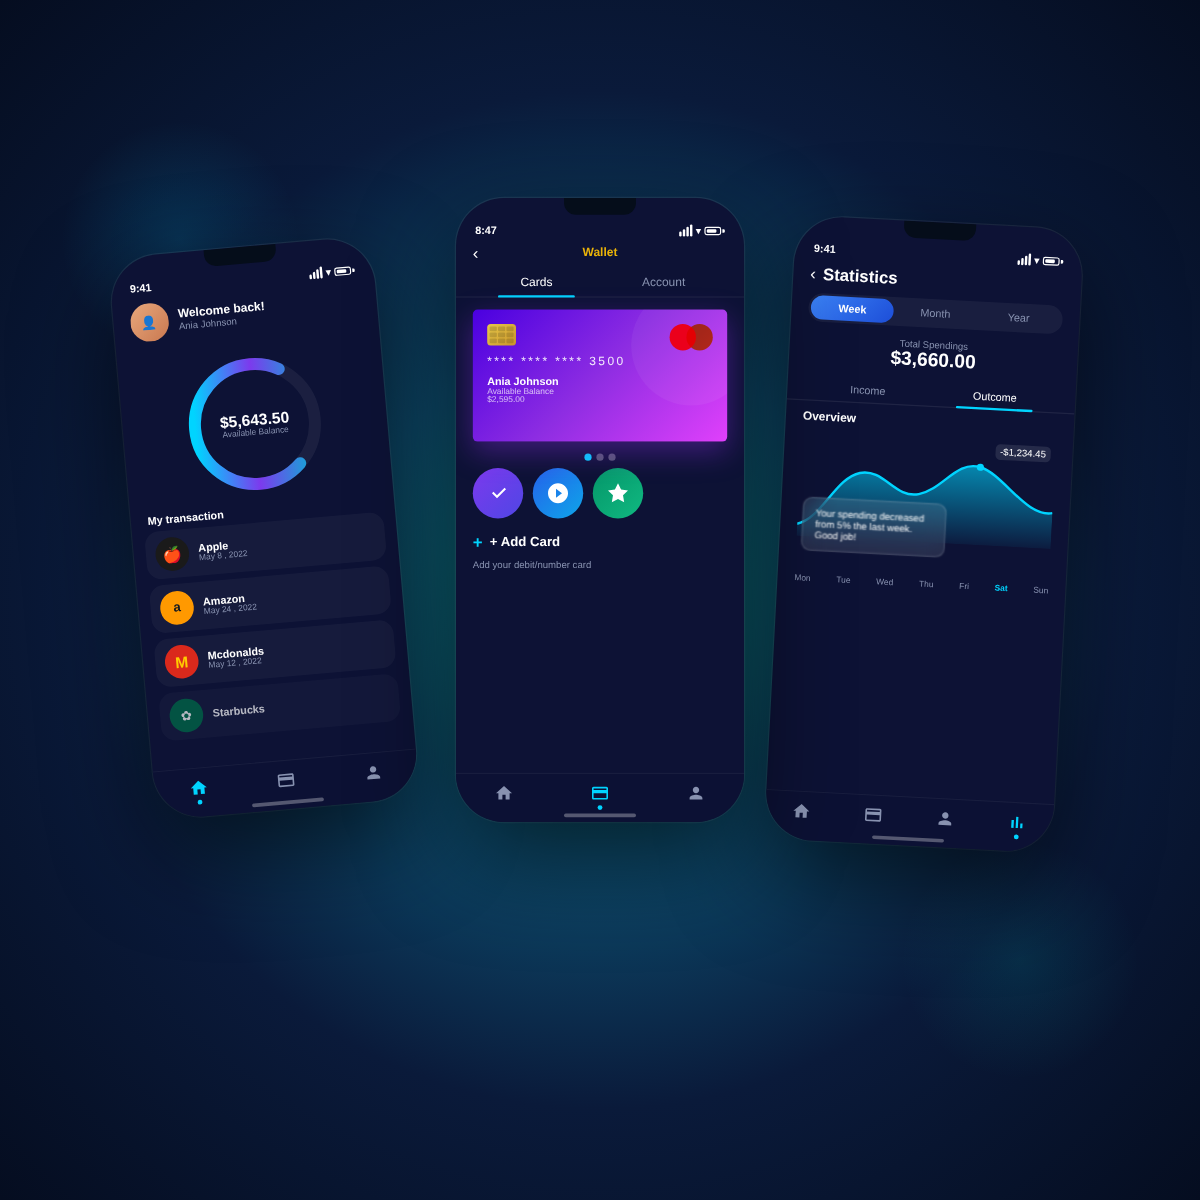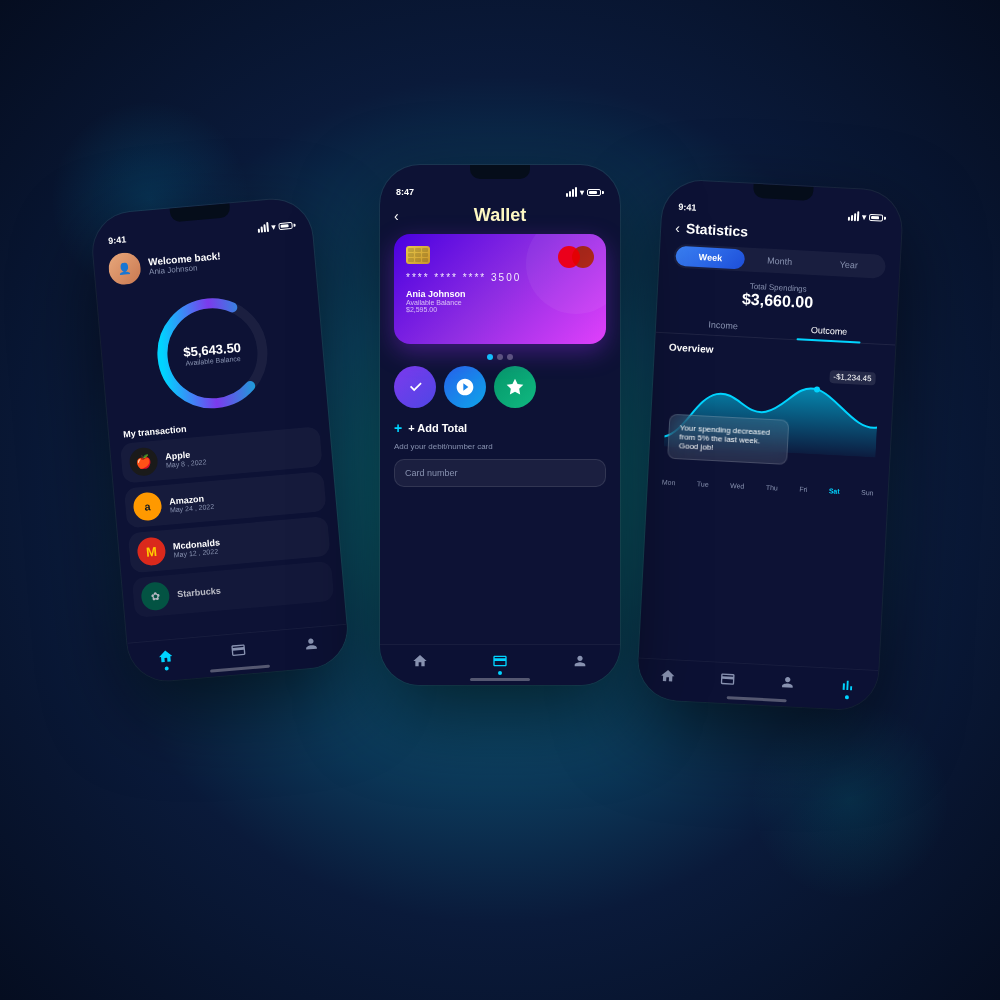--- a/index.html
+++ b/index.html
@@ -241,23 +241,23 @@
     }
 
     .back-btn {
       position: absolute;
       left: 14px;
       color: #fff;
       font-size: 14px;
     }
 
     .page-title {
-      font-size: 18px;
+      font-size: 10px;
       font-weight: 700;
-      color: #fef9c3;
+      color: #eab308;
     }
 
     .tab-row {
       display: flex;
       padding: 0 14px;
       border-bottom: 1px solid rgba(255,255,255,0.08);
       margin-bottom: 10px;
     }
 
     .tab {
@@ -284,21 +284,21 @@
       background: #00d4ff;
       border-radius: 1px;
     }
 
     
     .card-container { padding: 0 14px; margin-bottom: 10px; }
 
     .credit-card {
       width: 100%;
       height: 110px;
-      border-radius: 16px;
+      border-radius: 4px;
       background: linear-gradient(135deg, #4a00e0, #8e2de2, #e040fb);
       padding: 12px;
       position: relative;
       overflow: hidden;
       box-shadow: 0 8px 24px rgba(138, 43, 226, 0.4);
     }
 
     .credit-card::before {
       content: '';
       position: absolute;
@@ -765,20 +765,24 @@
           <div class="battery-tip"></div>
         </div>
       </div>
     </div>
 
     <div class="center-header">
       <div class="back-btn">‹</div>
       <div class="page-title">Wallet</div>
     </div>
 
+    <div class="tab-row">
+      <div class="tab active">Cards</div>
+      <div class="tab">Account</div>
+    </div>
 
     <div class="card-container">
       <div class="credit-card">
 
         <div class="card-chip">
           <div class="chip-cell"></div>
             <div class="chip-cell"></div>
             <div class="chip-cell"></div>
           <div class="chip-cell"></div>
             <div class="chip-cell"></div>
@@ -823,24 +827,23 @@
       <div class="wallet-icon-btn wi-green">
         <svg width="20" height="20" viewBox="0 0 24 24" fill="white">
           <path d="M12 2l3.09 6.26L22 9.27l-5 4.87 1.18 6.88L12 17.77l-6.18 3.25L7 14.14 2 9.27l6.91-1.01L12 2z"></path>
         </svg>
       </div>
     </div>
 
     <div class="add-card-section">
       <div class="add-card-header">
         <span class="add-icon">+</span>
-        <span class="add-card-title">+ Add Total</span>
+        <span class="add-card-title">+ Add Card</span>
       </div>
       <div class="add-card-sub">Add your debit/number card</div>
-      <div class="card-input">Card number</div>
     </div>
 
     <div class="bottom-nav">
       <div class="nav-icon">
         <svg width="16" height="16" viewBox="0 0 24 24" fill="currentColor">
             <path d="M10 20v-6h4v6h5v-8h3L12 3 2 12h3v8z"></path>
           </svg>
       </div>
       <div class="nav-icon active">
         <svg width="16" height="16" viewBox="0 0 24 24" fill="currentColor">

